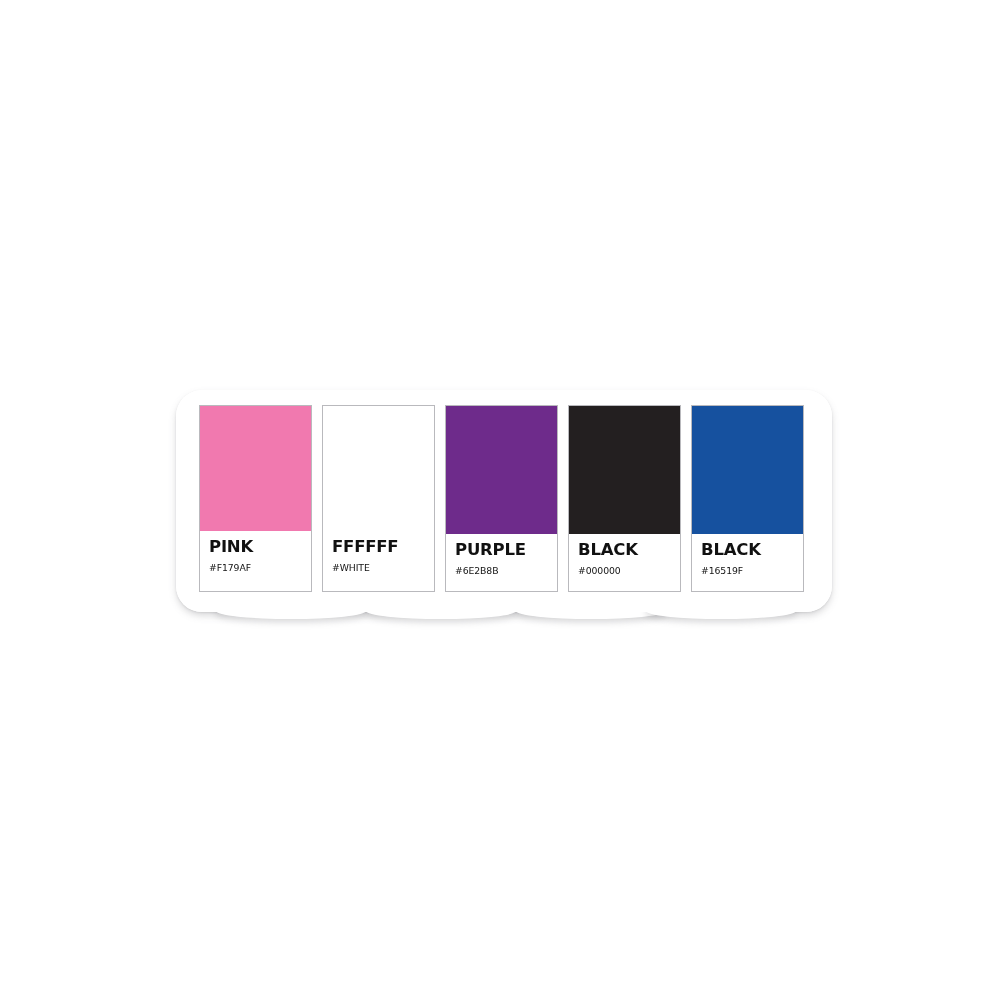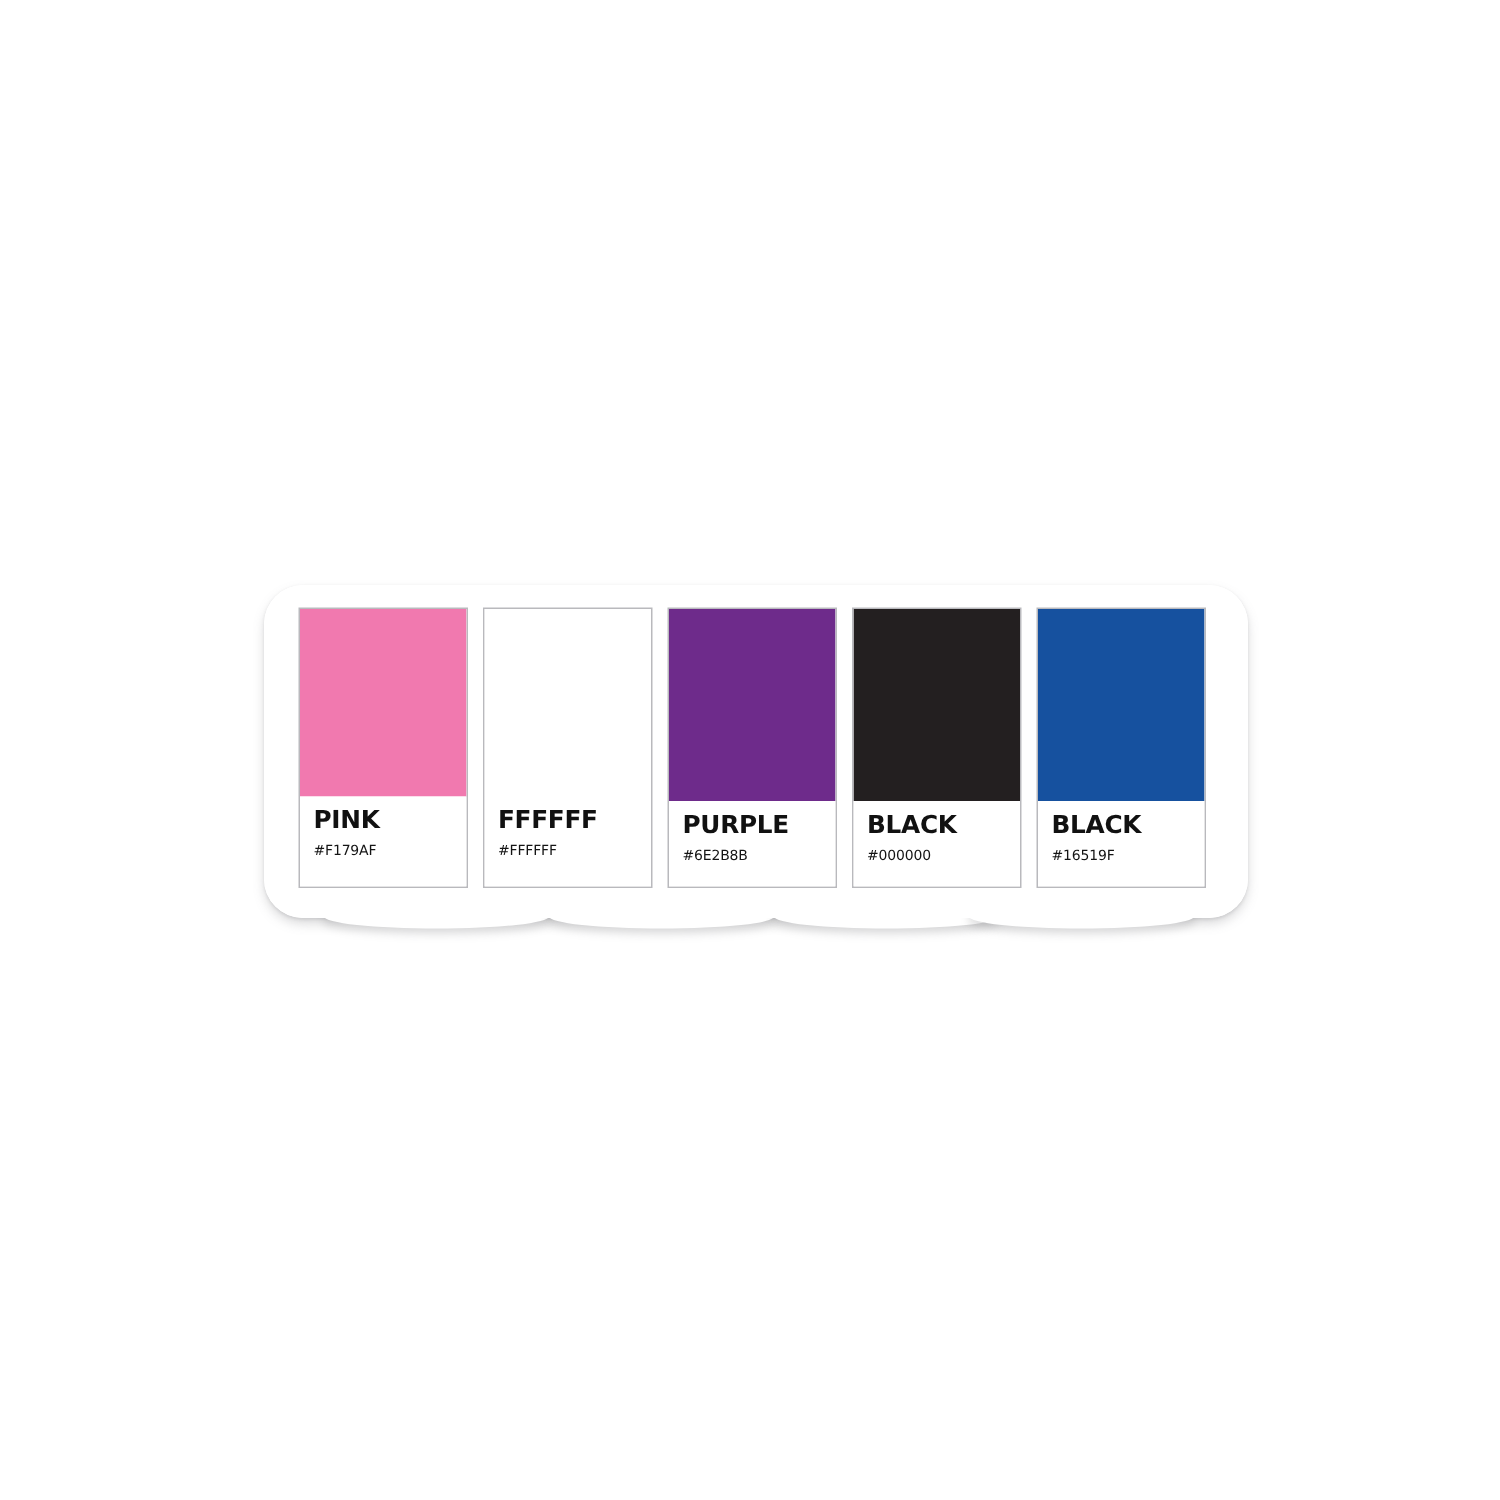--- a/index.html
+++ b/index.html
@@ -139,21 +139,21 @@
           <div class="swatch-meta">
             <p class="swatch-name">PINK</p>
             <p class="swatch-hex">#F179AF</p>
           </div>
         </div>
 
         <div class="swatch-card short">
           <div class="swatch-chip" style="background-color: rgb(255, 255, 255);"></div>
           <div class="swatch-meta">
             <p class="swatch-name">FFFFFF</p>
-            <p class="swatch-hex">#FFFFFF</p>
+            <p class="swatch-hex">#WHITE</p>
           </div>
         </div>
 
         <div class="swatch-card">
           <div class="swatch-chip" style="background-color: rgb(110, 43, 139);"></div>
           <div class="swatch-meta">
             <p class="swatch-name">PURPLE</p>
             <p class="swatch-hex">#6E2B8B</p>
           </div>
         </div>

